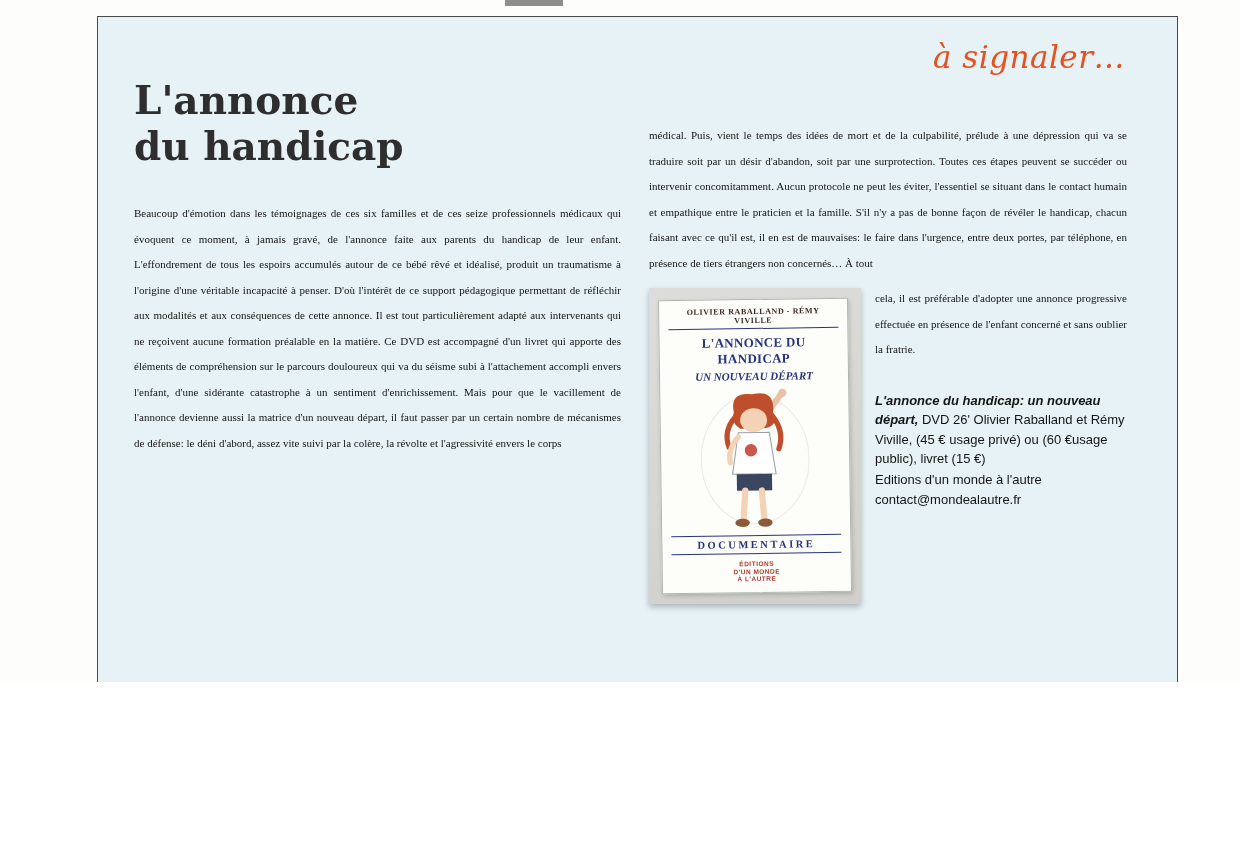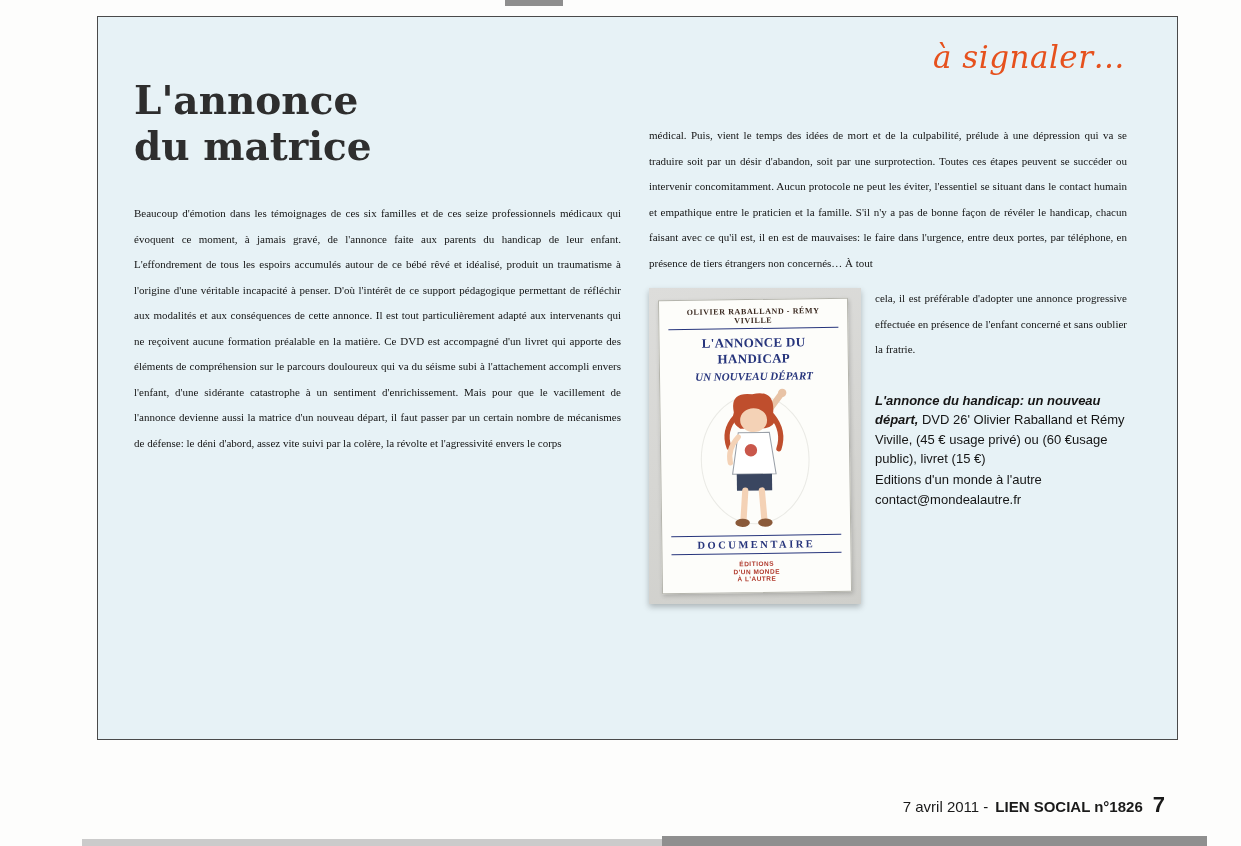--- a/index.html
+++ b/index.html
@@ -1,20 +1,20 @@
 <!DOCTYPE html>
 <html lang="fr"><head>
 <meta charset="utf-8">
 <style>
   * { margin:0; padding:0; box-sizing:border-box; }
   html,body { width:1241px; height:846px; background:#ffffff; }
   body { font-family:"Liberation Serif", serif; }
 
   .scan {
-    position:relative; width:1241px; height:846px; background:#fdfdfc; overflow:hidden;
+    position:relative; width:1241px; height:682px; background:#fdfdfc; overflow:hidden;
   }
   .scan-artifact-top {
     position:absolute; left:505px; top:0; width:58px; height:6px; background:#8e8e8e;
   }
   .scan-artifact-bottom-left {
     position:absolute; left:82px; top:839px; width:580px; height:7px; background:#cbcbcb;
   }
   .scan-artifact-bottom-right {
     position:absolute; left:662px; top:836px; width:545px; height:10px; background:#8f8f8f;
   }
@@ -115,21 +115,21 @@
 
   <div class="page-panel">
 
     <div class="section-label">à signaler…</div>
 
     <div class="columns">
 
       <div class="col-left">
         <h1 class="article-title">
           <span>L'annonce</span>
-          <span>du matrice</span>
+          <span>du handicap</span>
         </h1>
         <p class="body-text">Beaucoup d'émotion dans les témoignages de ces six familles et de ces seize professionnels médicaux qui évoquent ce moment, à jamais gravé, de l'annonce faite aux parents du handicap de leur enfant. L'effondrement de tous les espoirs accumulés autour de ce bébé rêvé et idéalisé, produit un traumatisme à l'origine d'une véritable incapacité à penser. D'où l'intérêt de ce support pédagogique permettant de réfléchir aux modalités et aux conséquences de cette annonce. Il est tout particulièrement adapté aux intervenants qui ne reçoivent aucune formation préalable en la matière. Ce DVD est accompagné d'un livret qui apporte des éléments de compréhension sur le parcours douloureux qui va du séisme subi à l'attachement accompli envers l'enfant, d'une sidérante catastrophe à un sentiment d'enrichissement. Mais pour que le vacillement de l'annonce devienne aussi la matrice d'un nouveau départ, il faut passer par un certain nombre de mécanismes de défense: le déni d'abord, assez vite suivi par la colère, la révolte et l'agressivité envers le corps</p>
       </div>
 
       <div class="col-right">
         <p class="body-text">médical. Puis, vient le temps des idées de mort et de la culpabilité, prélude à une dépression qui va se traduire soit par un désir d'abandon, soit par une surprotection. Toutes ces étapes peuvent se succéder ou intervenir concomitamment. Aucun protocole ne peut les éviter, l'essentiel se situant dans le contact humain et empathique entre le praticien et la famille. S'il n'y a pas de bonne façon de révéler le handicap, chacun faisant avec ce qu'il est, il en est de mauvaises: le faire dans l'urgence, entre deux portes, par téléphone, en présence de tiers étrangers non concernés… À tout</p>
 
         <div class="wrap-zone">
 
           <figure class="dvd-photo">

